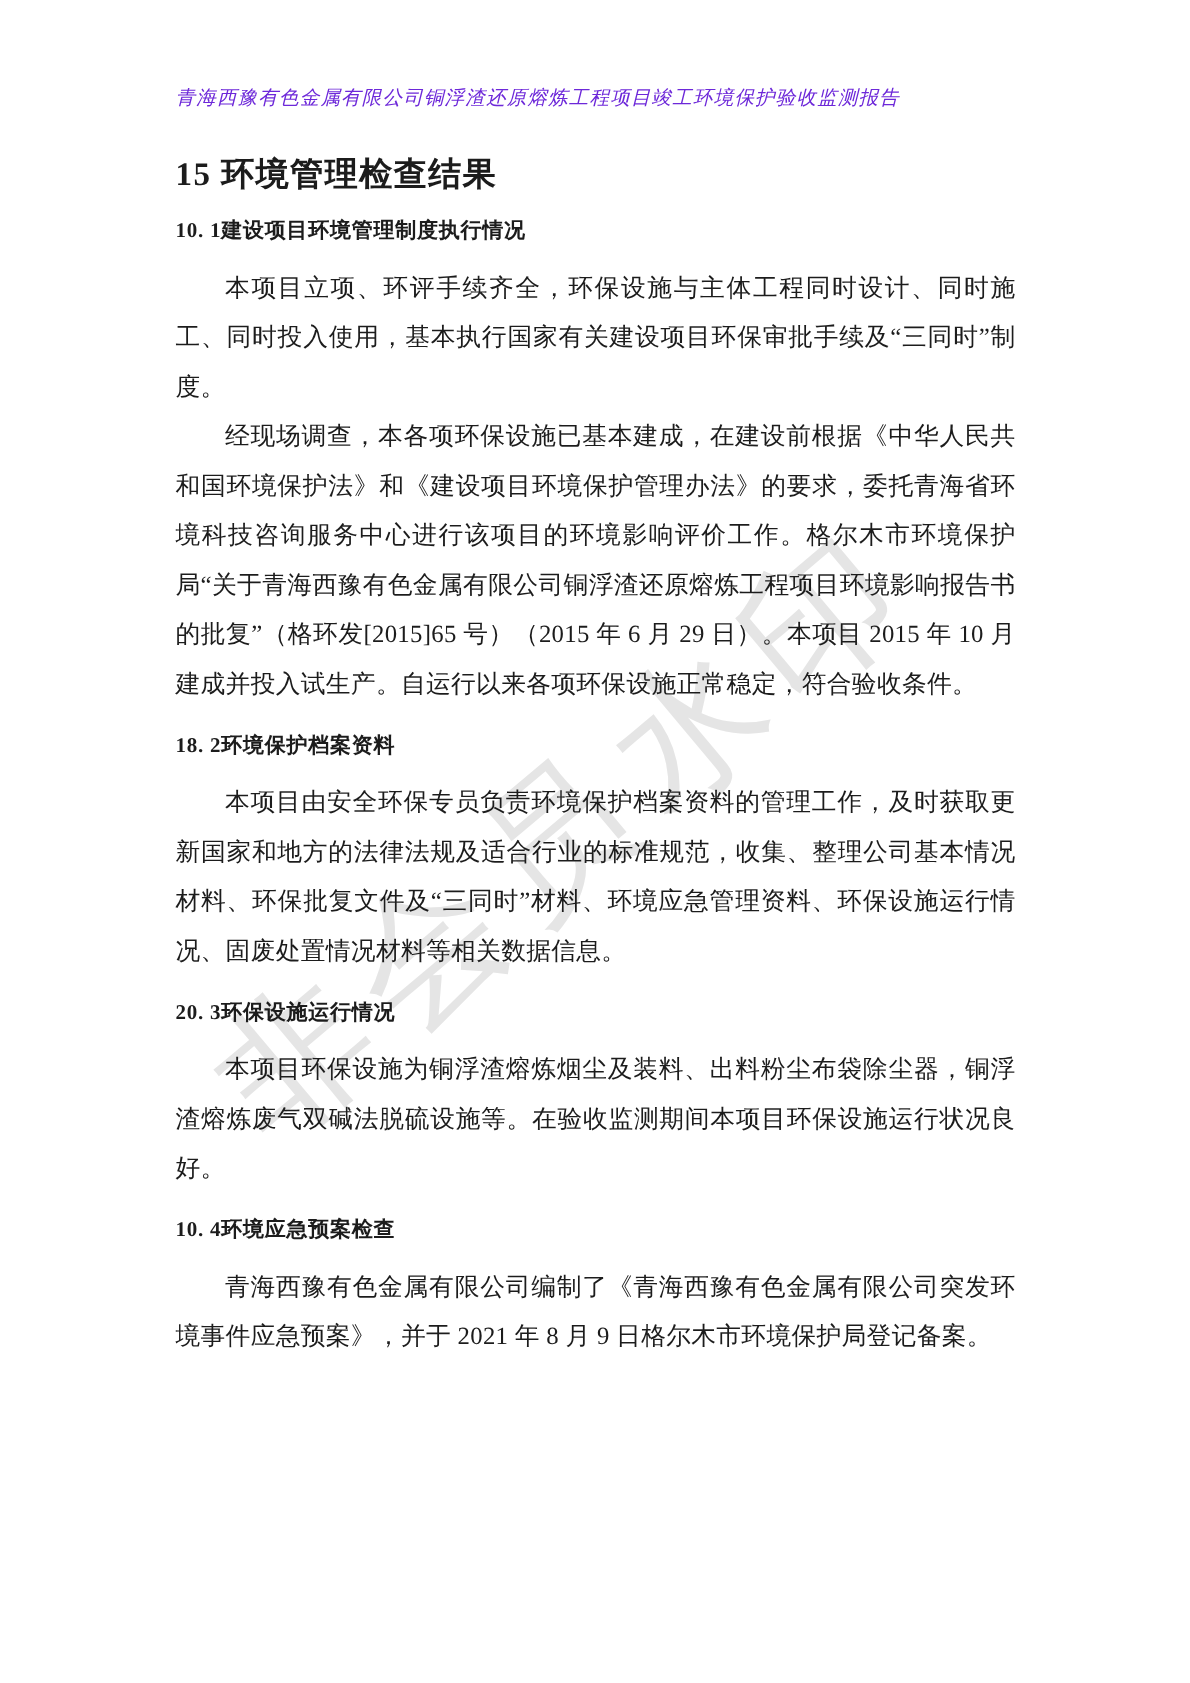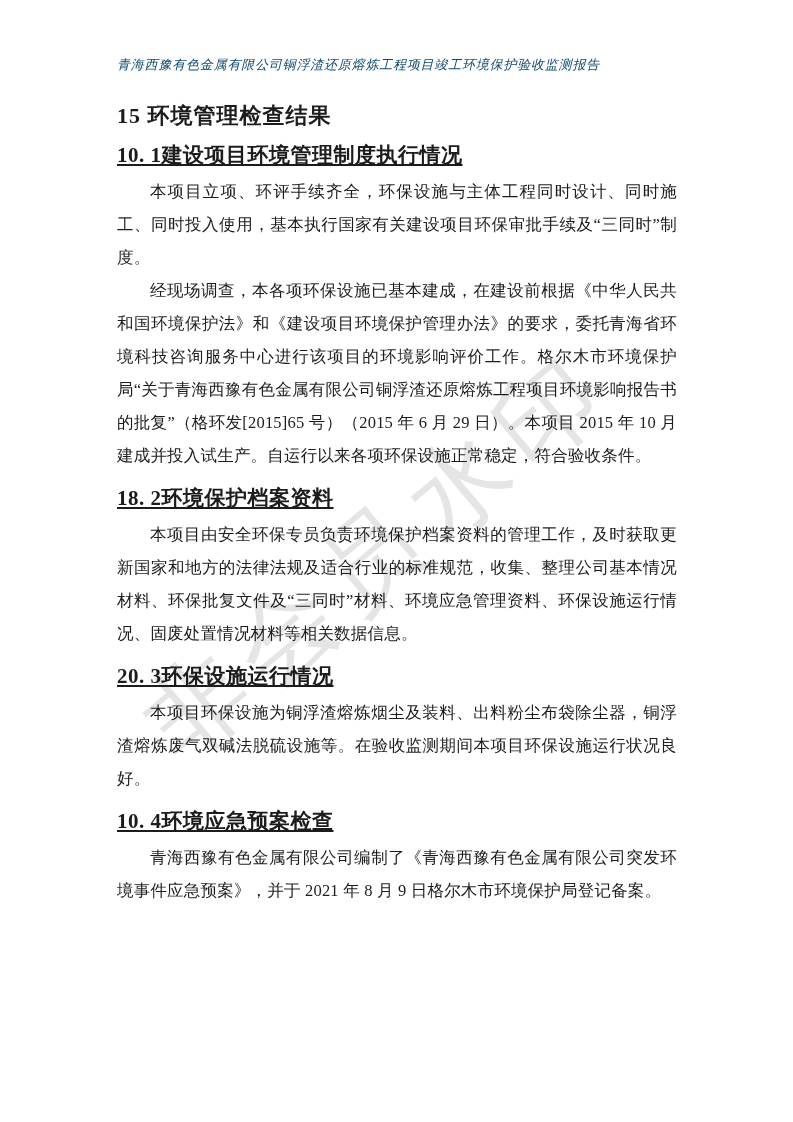--- a/index.html
+++ b/index.html
@@ -37,37 +37,36 @@
     left: 117px;
     top: 57px;
     width: 560px;
     z-index: 1;
   }
   .doc-header {
     font-size: 13px;
     font-style: italic;
     letter-spacing: 0.8px;
     line-height: 16px;
-    color: #0c4a6e;
+    color: #6d28d9;
     white-space: nowrap;
   }
   .doc-title {
     font-size: 22px;
     line-height: 26px;
     font-weight: bold;
     margin-top: 30px;
     letter-spacing: 1px;
   }
   .section-heading {
-    font-size: 21px;
+    font-size: 14px;
     line-height: 24px;
     font-weight: bold;
     margin: 14px 0 8px 0;
     letter-spacing: 0.5px;
-    text-decoration: underline;
   }
   .para {
     font-size: 16.5px;
     line-height: 33px;
     text-align: justify;
     text-indent: 33px;
     letter-spacing: 0.2px;
   }
   .doc-footer {
     position: absolute;

